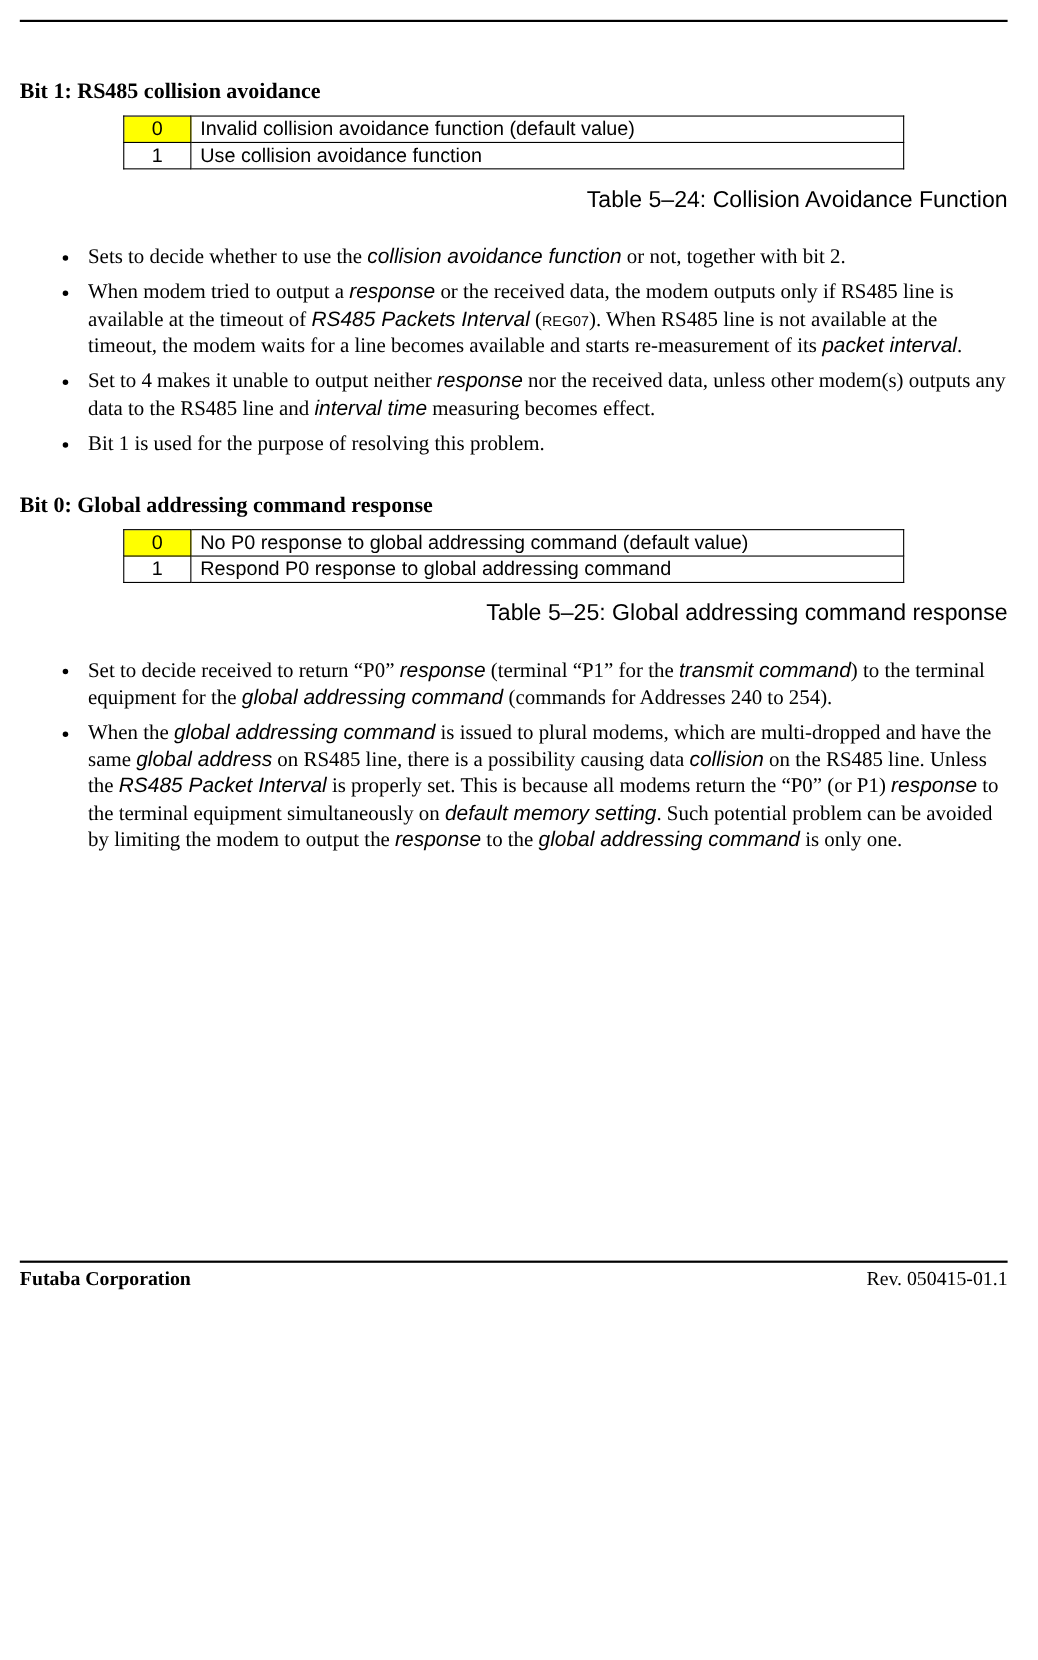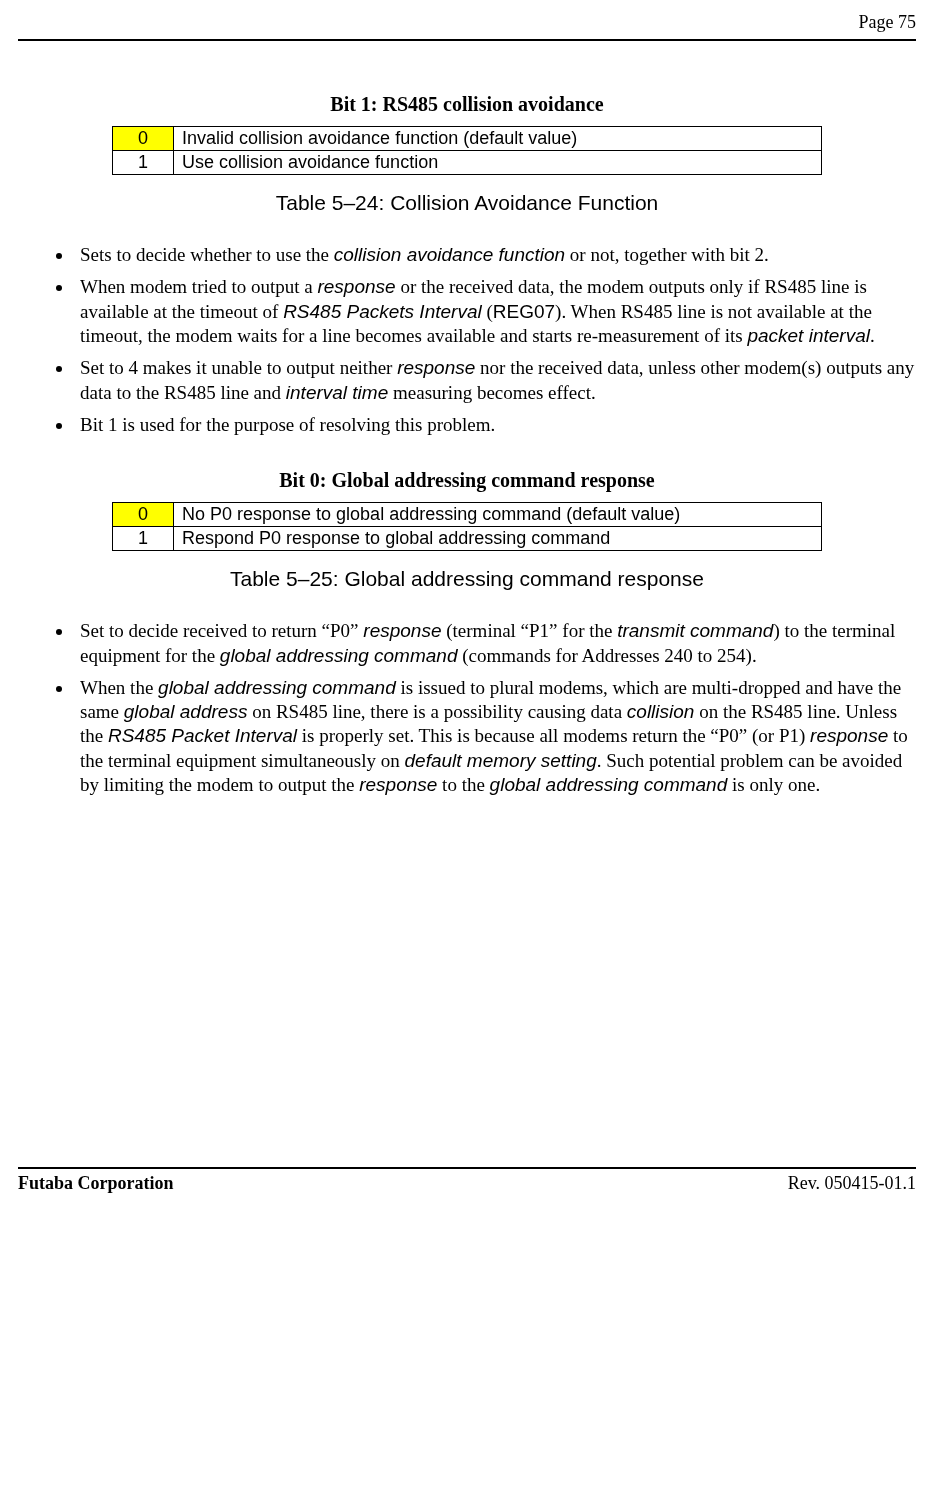--- a/index.html
+++ b/index.html
@@ -22,21 +22,20 @@
   .page-num {
     text-align: right;
     font-size: 18px;
     margin-bottom: 2px;
   }
   .section-heading {
     font-weight: bold;
     font-size: 20px;
     margin-top: 52px;
     margin-bottom: 10px;
-    text-align: center;
   }
   table.bit-table {
     border-collapse: collapse;
     margin: 0 auto 16px auto;
     width: 710px;
     font-family: Arial, Helvetica, sans-serif;
     font-size: 18px;
   }
   table.bit-table td {
     border: 1px solid #000;
@@ -44,21 +43,21 @@
     vertical-align: top;
   }
   table.bit-table td.val {
     width: 44px;
     text-align: center;
   }
   .hl {
     background: #ffff00;
   }
   .table-caption {
-    text-align: center;
+    text-align: right;
     font-family: Arial, Helvetica, sans-serif;
     font-size: 21px;
     margin-bottom: 28px;
   }
   ul.bullets {
     list-style-type: disc;
     padding-left: 56px;
     margin: 0 0 28px 0;
   }
   ul.bullets > li {
@@ -66,37 +65,36 @@
     margin-bottom: 8px;
     line-height: 1.28;
   }
   .ital {
     font-style: italic;
     font-family: Arial, Helvetica, sans-serif;
     font-size: 19px;
   }
   .sans {
     font-family: Arial, Helvetica, sans-serif;
-    font-size: 19px;
+    font-size: 13px;
   }
   .footer-wrap {
     margin-top: 370px;
     border-top: 2px solid #000;
     padding-top: 4px;
     display: flex;
     justify-content: space-between;
     font-size: 18px;
   }
   .footer-left { font-weight: bold; text-align: center; }
 </style>
 </head>
 <body>
 
 <div class="page">
-  <div class="page-num">Page  75</div>
   <div class="top-rule"></div>
 
   <div class="section-heading">Bit 1:  RS485 collision avoidance</div>
 
   <table class="bit-table">
     <tbody>
         <tr>
       <td class="val hl">0</td>
       <td>Invalid collision avoidance function (default value)</td>
     </tr>

